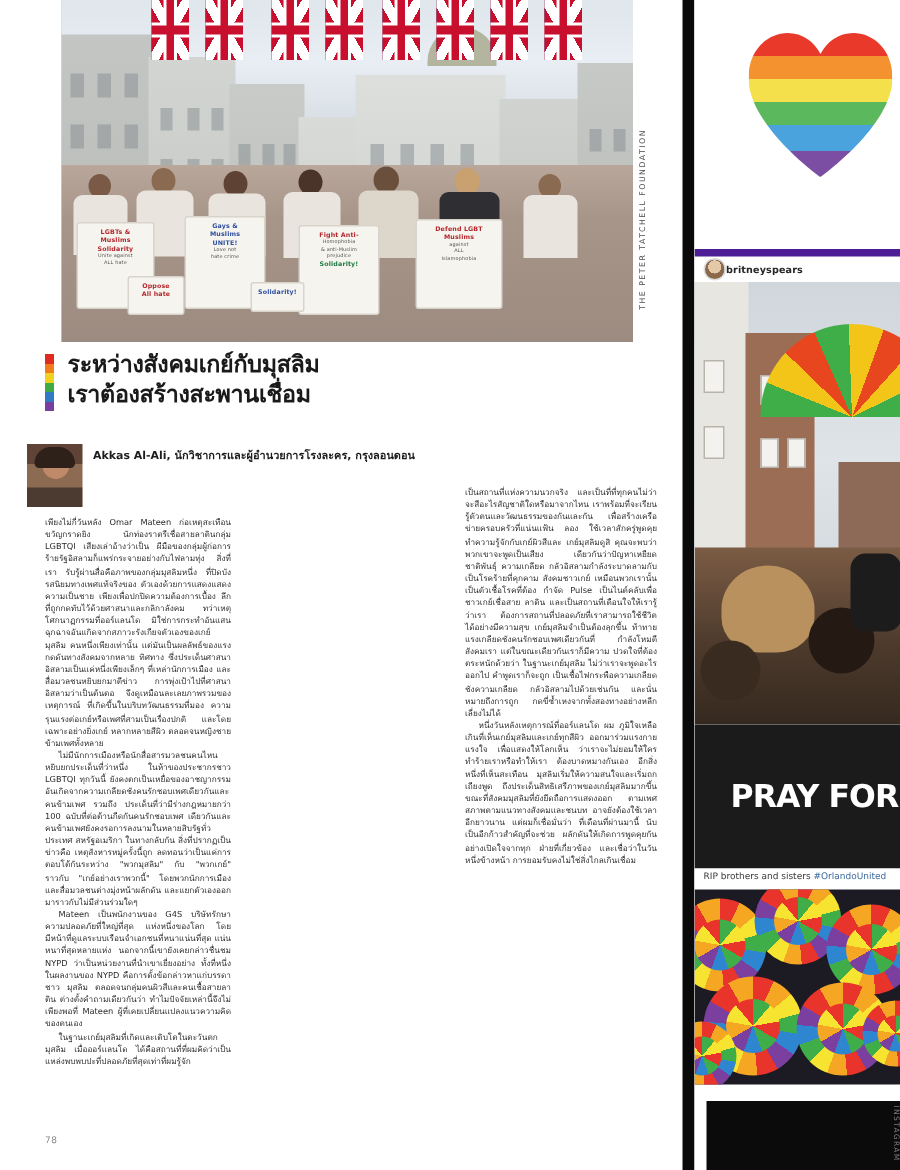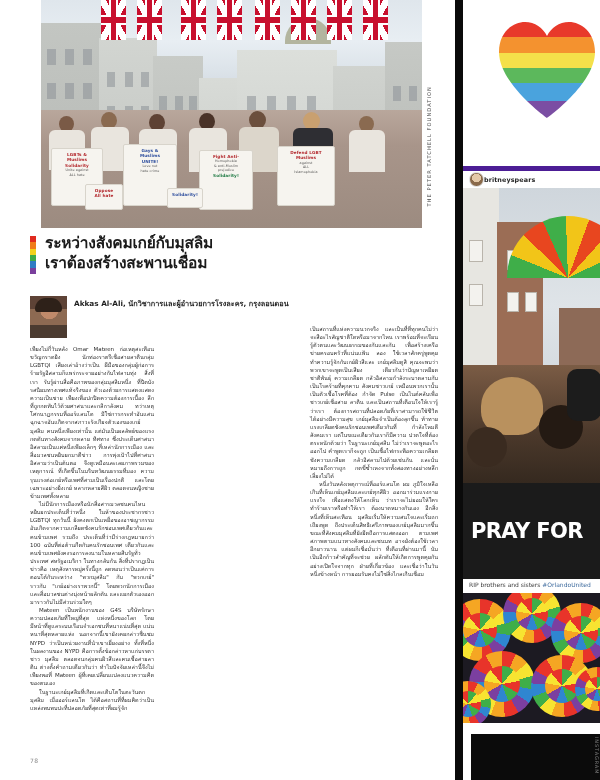--- a/index.html
+++ b/index.html
@@ -159,21 +159,21 @@
     font-size: 15.5px;
     line-height: 20px;
     font-weight: bold;
     color: #1a1a1a;
     letter-spacing: -0.2px;
   }
 
   
   .byline {
     position: absolute;
-    left: 30px; top: 296px;
+    left: 18px; top: 296px;
     width: 300px;
     display: flex;
     gap: 7px;
   }
   .author-photo {
     width: 37px; height: 42px;
     flex: 0 0 37px;
     background:
       radial-gradient(circle at 52% 34%, #c08a6a 0 26%, transparent 27%),
       linear-gradient(#5e4336 0 32%, #8d6a52 32% 100%);
@@ -341,21 +341,21 @@
 
   
   .pray-card {
     position: relative;
     width: 137px; height: 96px;
     background: #1b1b1b;
     color: #fff;
     display: flex;
     flex-direction: column;
     justify-content: center;
-    padding-left: 8px;
+    padding-left: 24px;
   }
   .pray-line {
     font-size: 21px;
     font-weight: bold;
     line-height: 23px;
     letter-spacing: -0.6px;
     white-space: nowrap;
     font-family: "DejaVu Sans", "Liberation Sans", sans-serif;
   }
 

